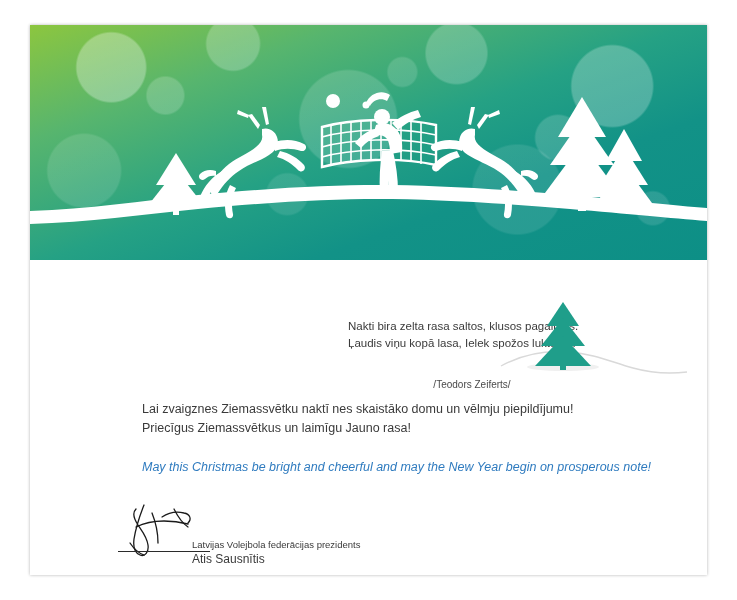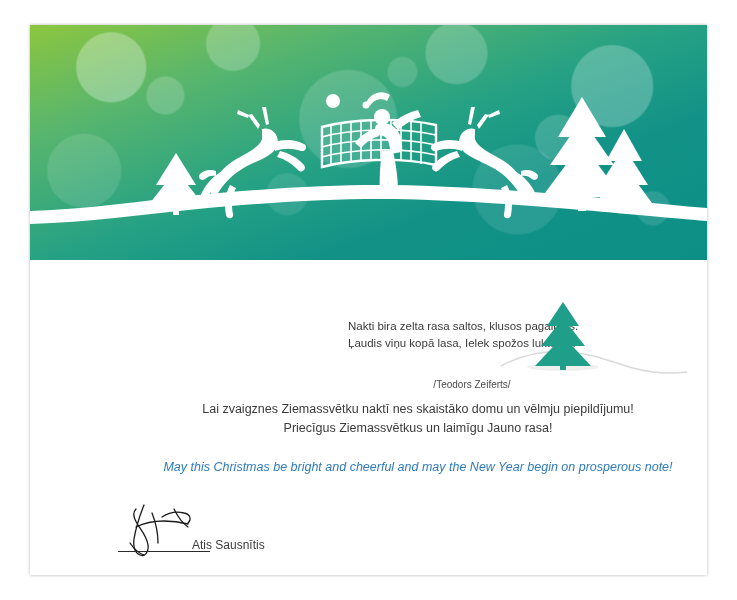--- a/index.html
+++ b/index.html
@@ -91,24 +91,23 @@
   .vignette {
     position: absolute;
     right: 18px;
     top: 36px;
     width: 190px;
     height: 90px;
   }
 
   .greeting {
     position: absolute;
-    left: 128px;
+    left: 112px;
     top: 140px;
     width: 520px;
-    text-align: center;
   }
   .greeting .lv {
     color: #3a3a3a;
     font-size: 12.5px;
     line-height: 19px;
   }
   .greeting .en {
     margin-top: 20px;
     color: #2f7bbf;
     font-size: 12.5px;
@@ -304,19 +303,20 @@
                      C29,40 24,34 20,28 C16,22 14,16 18,12"></path>
             <path d="M18,30 C26,26 36,24 46,24 C54,24 62,25 70,27"></path>
             <path d="M34,16 C38,26 40,36 40,46"></path>
             <path d="M44,20 C50,16 58,14 66,16 C72,17 74,22 70,26"></path>
             <path d="M56,12 C60,20 64,26 70,30"></path>
             <path d="M12,46 C16,52 20,56 26,58"></path>
           </g>
         </svg>
         <div class="sig-rule"></div>
         <div class="sig-text">
+          <div class="title">Latvijas Volejbola federācijas prezidents</div>
           <div class="name">Atis Sausnītis</div>
         </div>
       </div>
 
     </div>
   </div>
 </div>
 
 </body></html>

